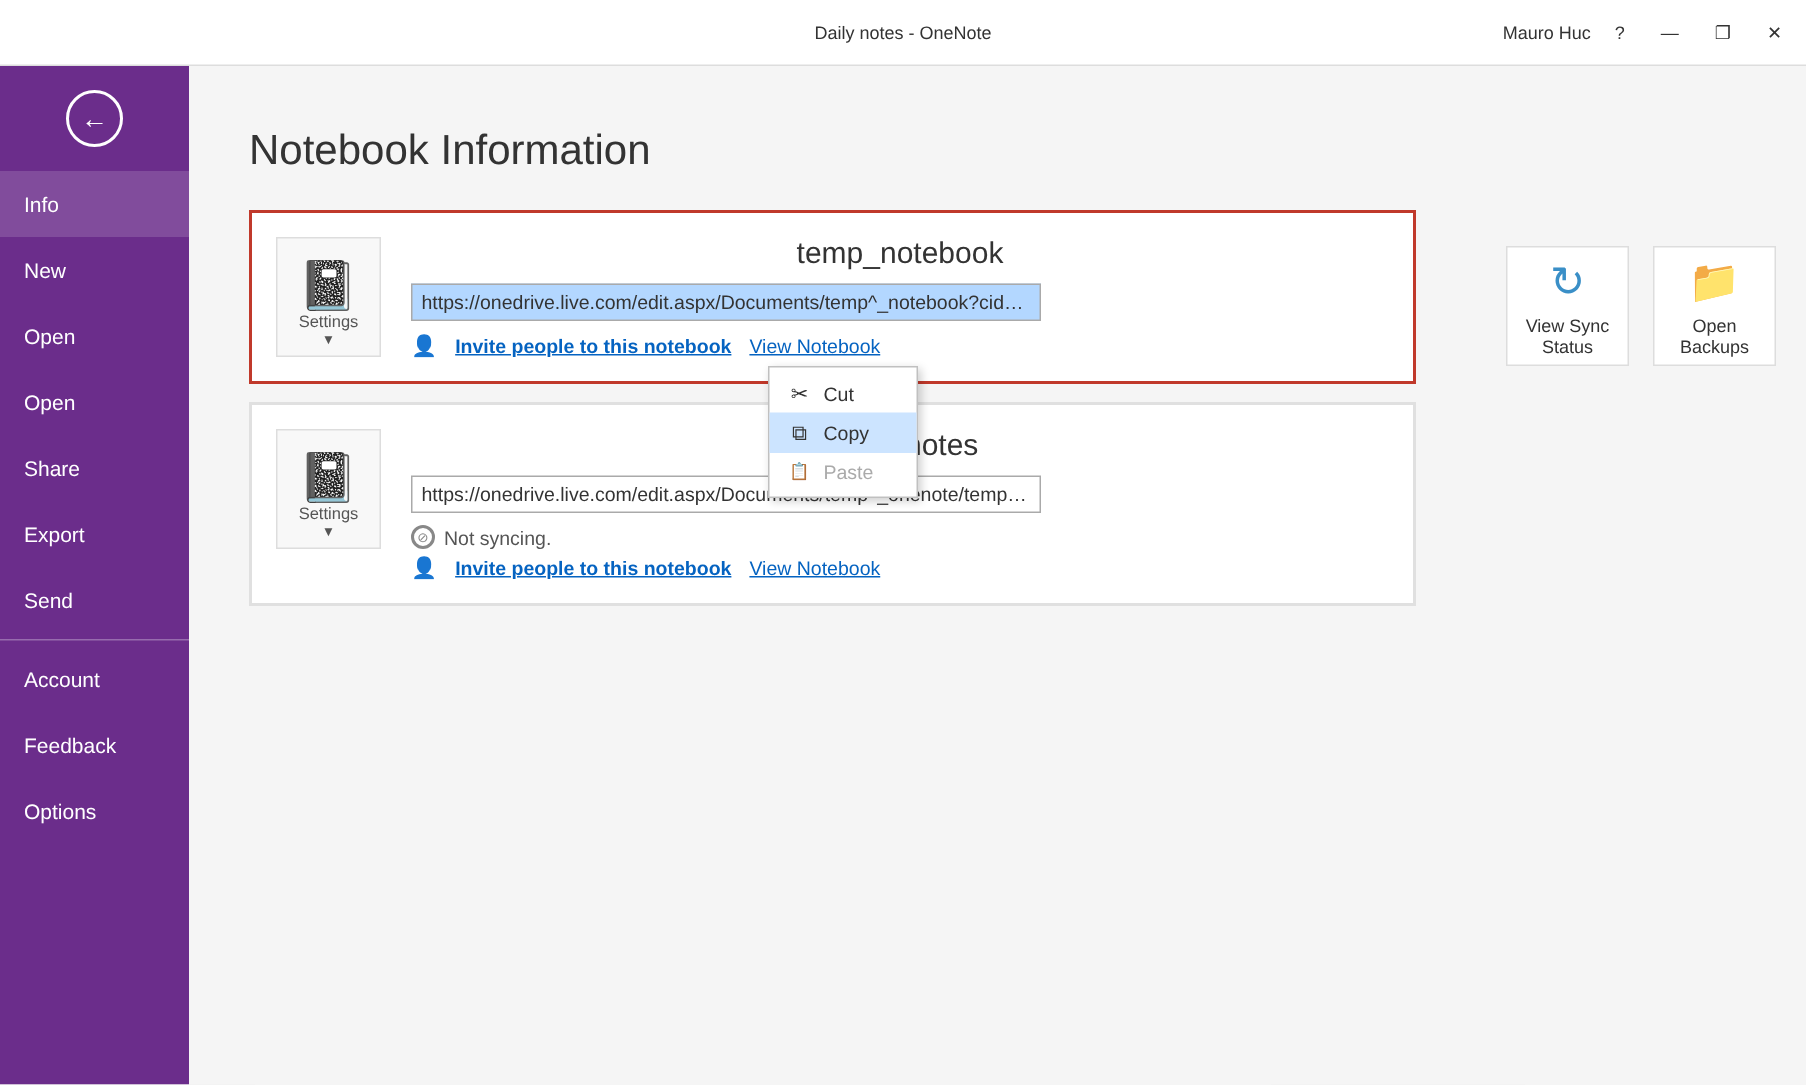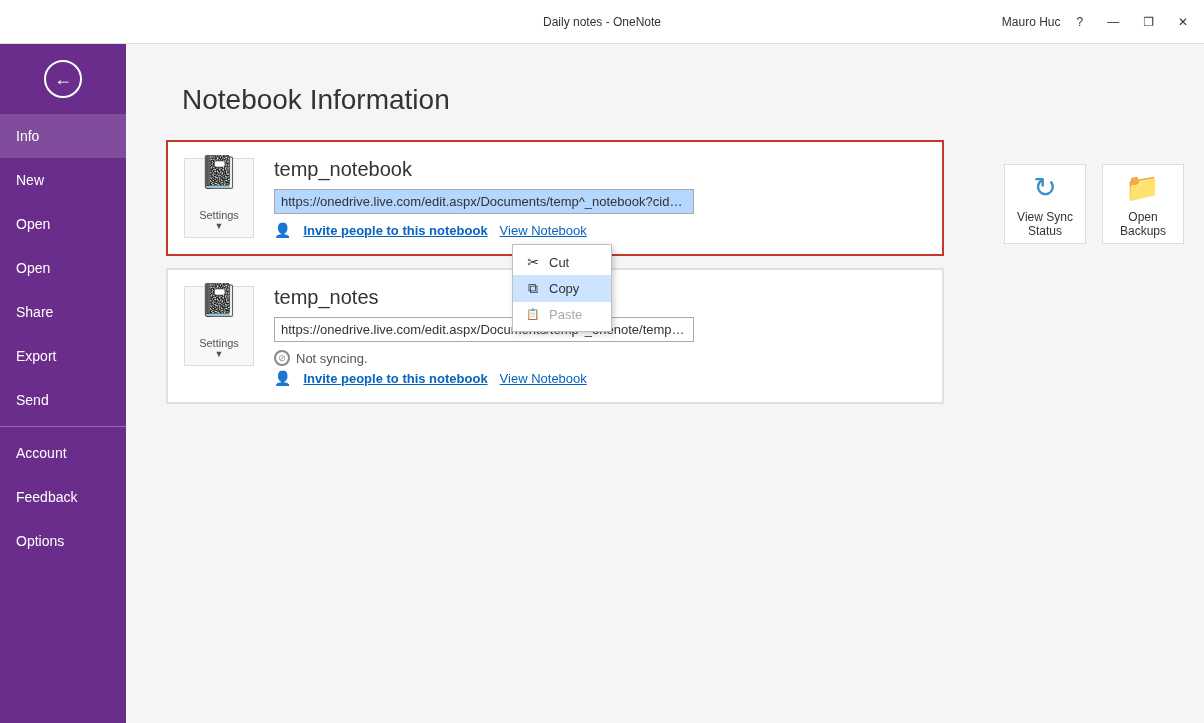--- a/index.html
+++ b/index.html
@@ -91,21 +91,20 @@
       flex: 1;
       background: #f5f5f5;
       padding: 40px 40px 20px 40px;
       position: relative;
     }
     .page-title {
       font-size: 28px;
       font-weight: 300;
       color: #333;
       margin-bottom: 24px;
-      margin-left: 16px;
     }
 
     
     .notebooks-section {
       display: flex;
       flex-direction: column;
       gap: 0;
       flex: 1;
     }
 
@@ -134,29 +133,29 @@
       align-items: center;
       justify-content: flex-end;
       margin-right: 20px;
       flex-shrink: 0;
       cursor: pointer;
       padding-bottom: 6px;
     }
     .notebook-settings-label {
       font-size: 11px;
       color: #555;
-      margin-top: 18px;
     }
     .notebook-settings-arrow {
       font-size: 9px;
       color: #555;
     }
 
     .notebook-info {
       flex: 1;
+      text-align: center;
     }
     .notebook-name {
       font-size: 20px;
       color: #333;
       font-weight: 400;
       margin-bottom: 8px;
     }
     .notebook-url-wrap {
       position: relative;
       margin-bottom: 8px;

